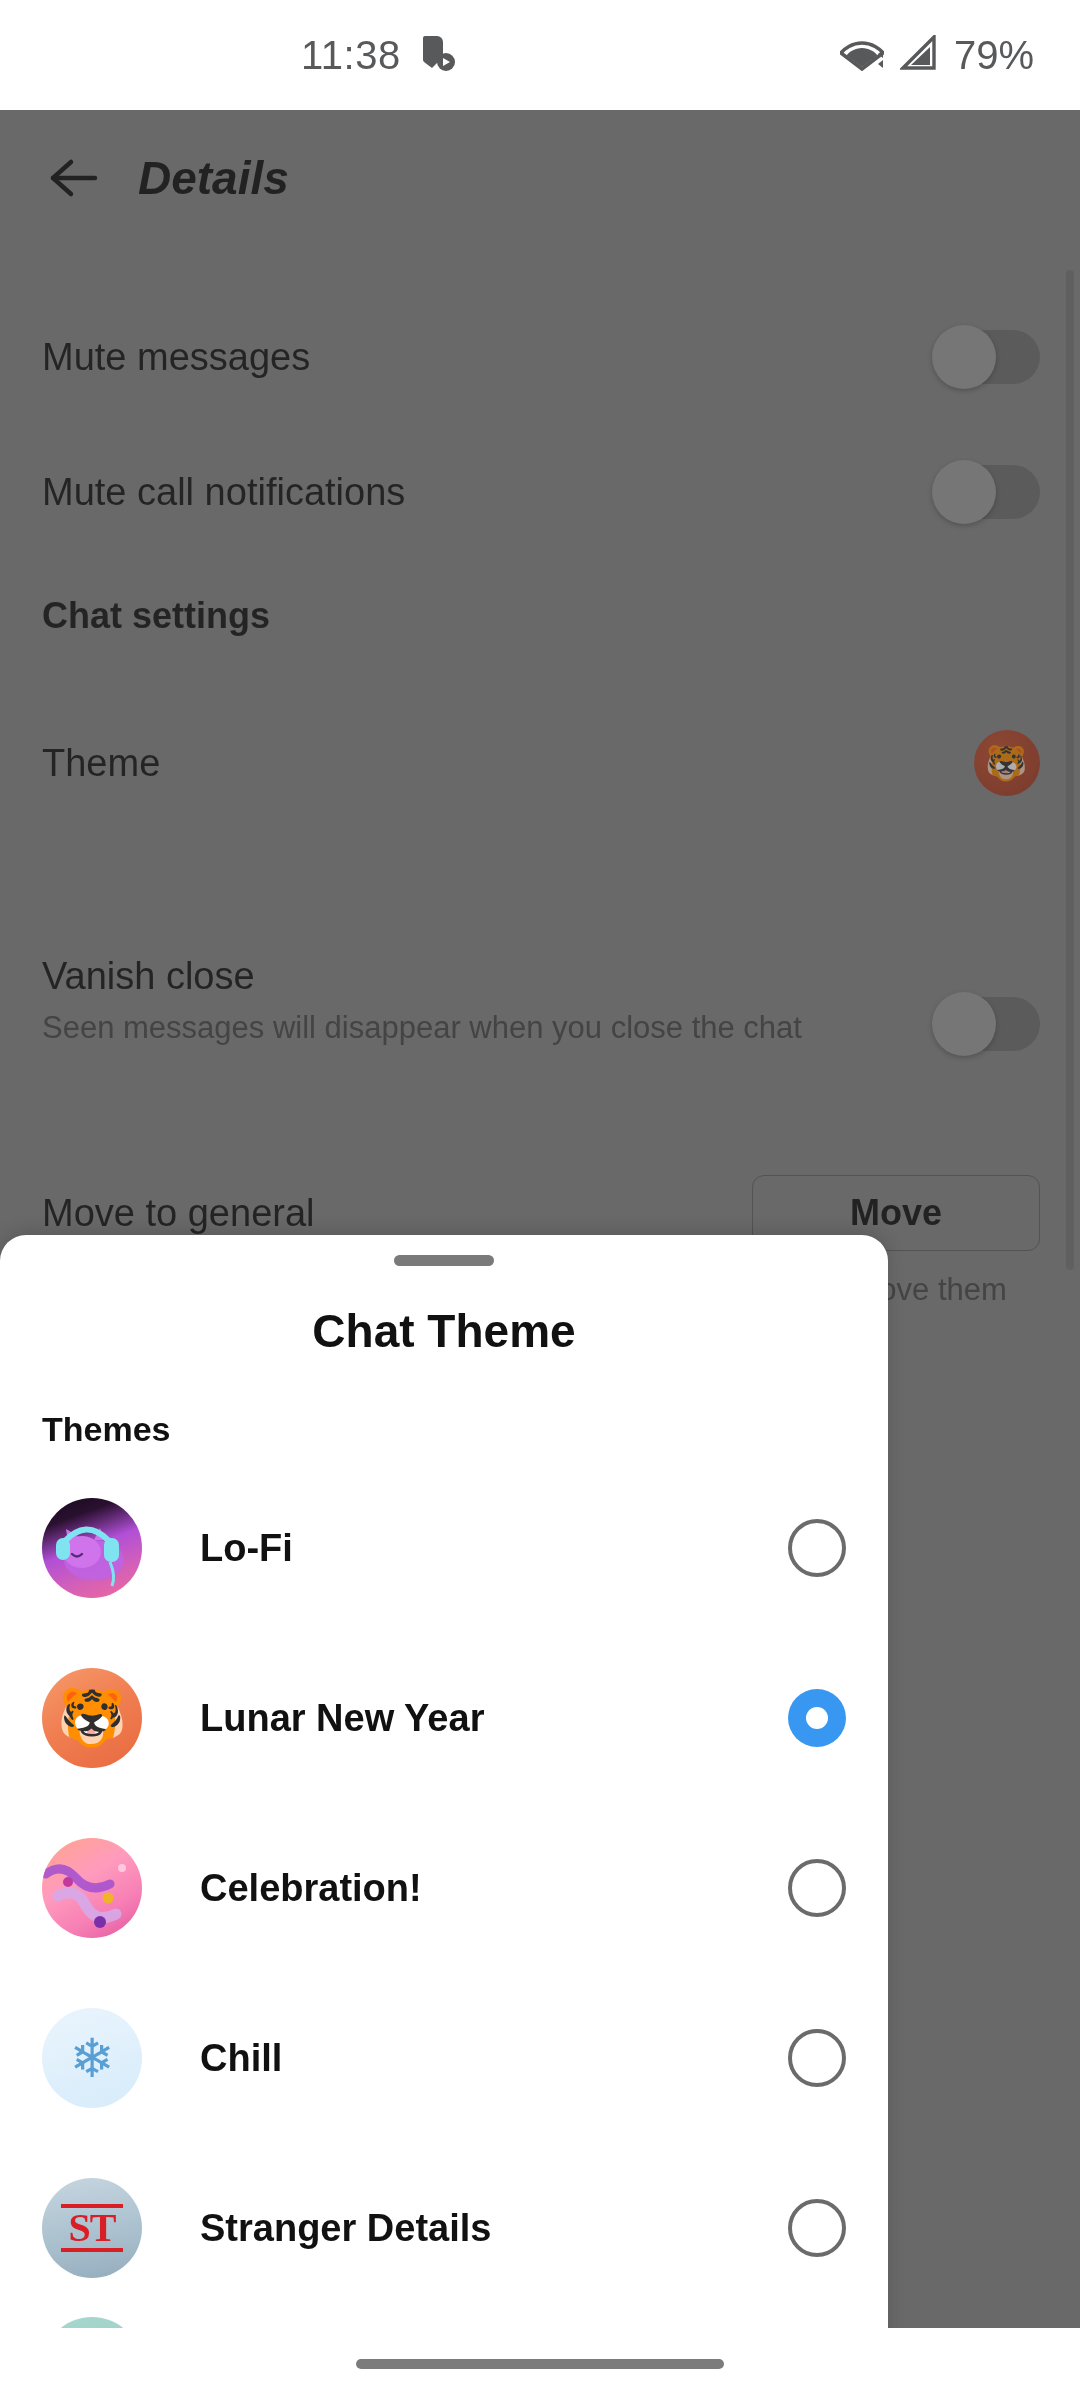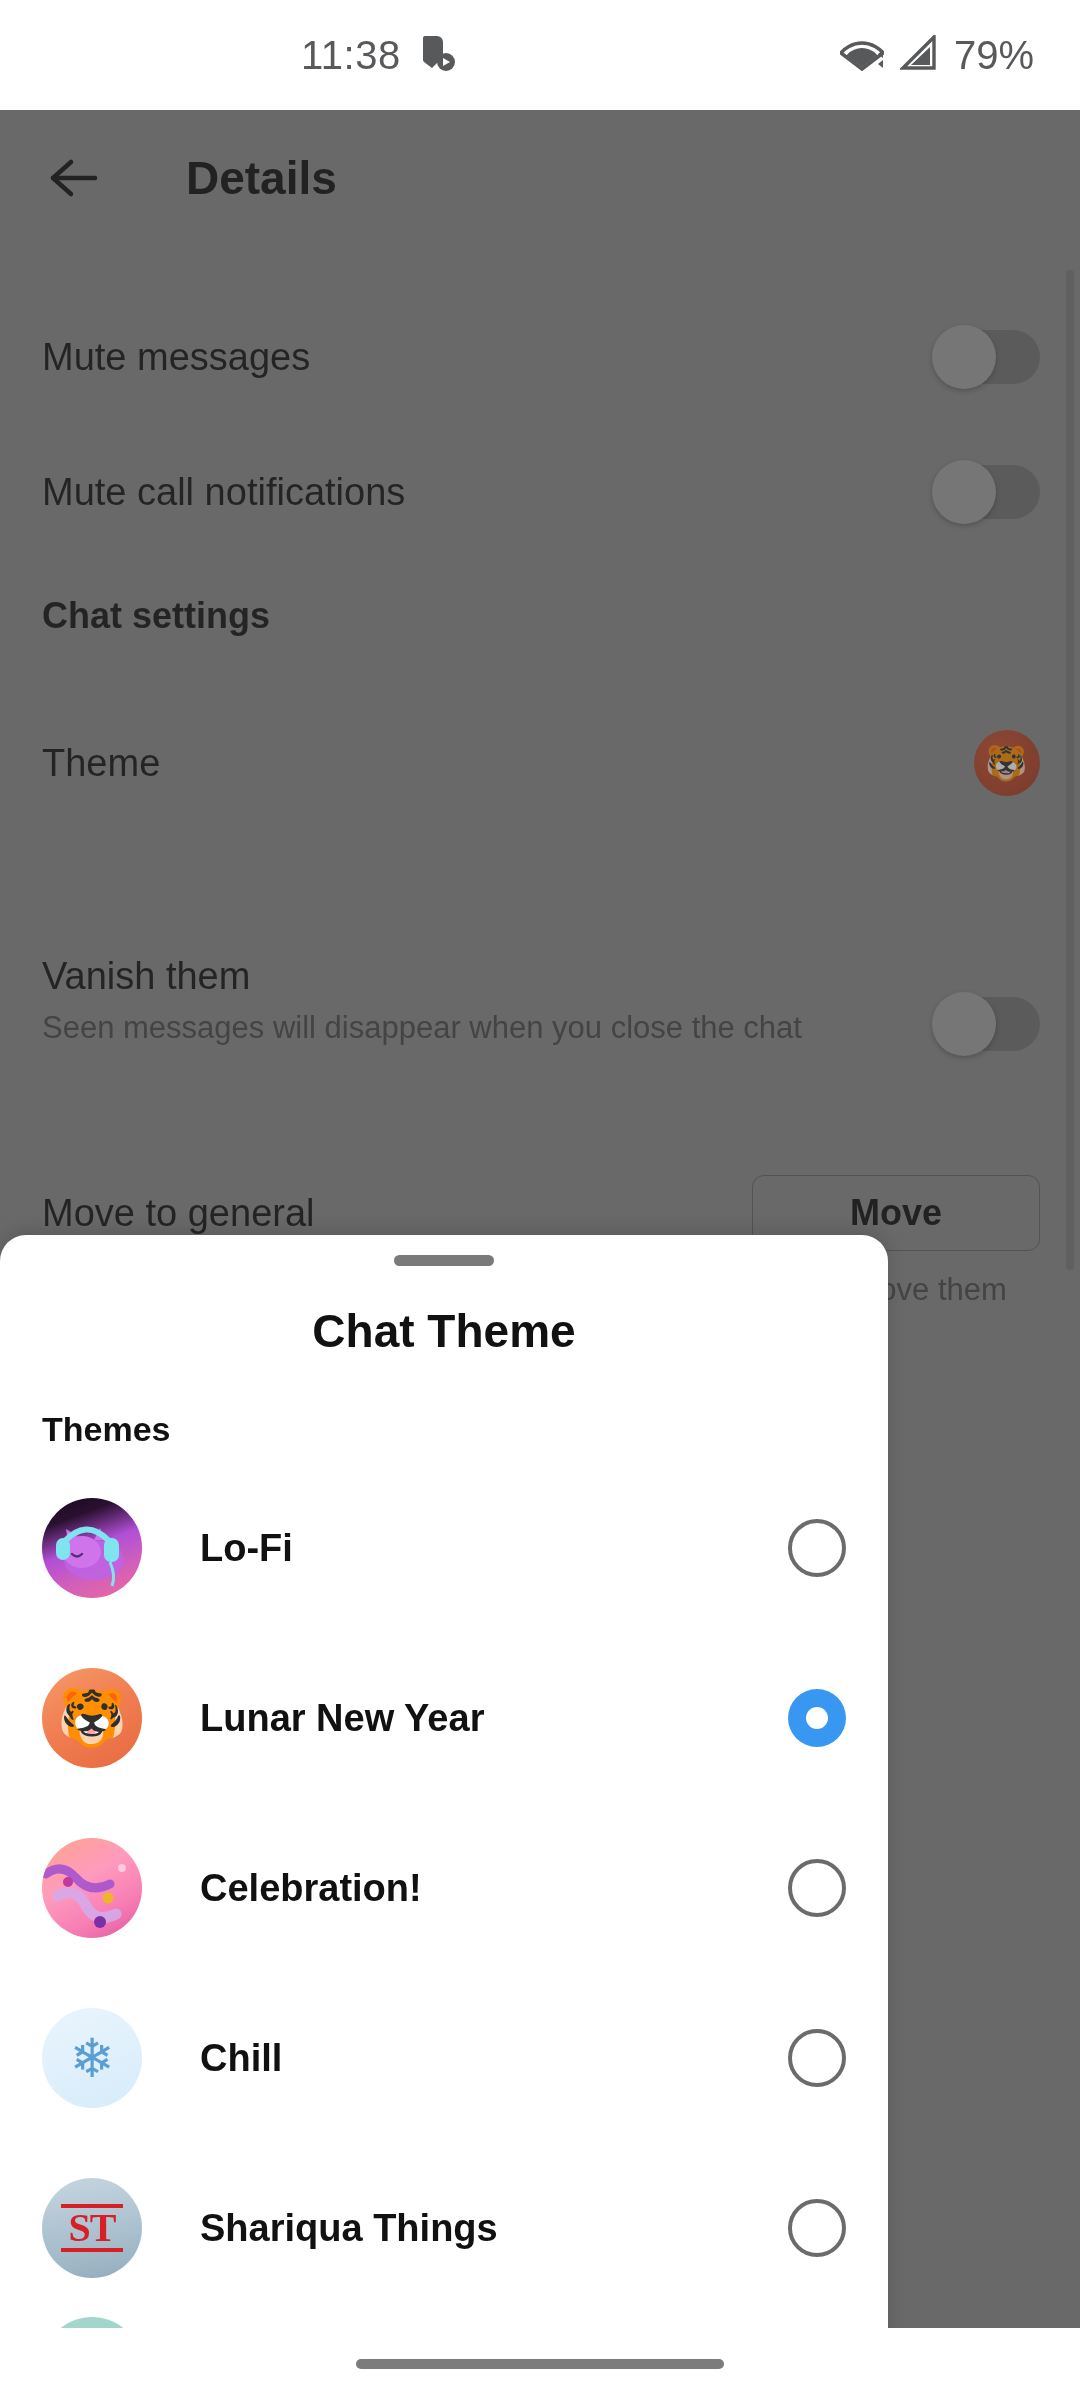--- a/index.html
+++ b/index.html
@@ -35,21 +35,21 @@
     position:absolute; right:6px; top:160px; width:8px; height:1000px;
     background:rgba(0,0,0,0.10); border-radius:4px;
   }
 
   #details-header{
     position:absolute; top:0; left:0; width:100%; height:135px;
     display:flex; align-items:center; padding-left:42px;
   }
   #back-arrow{ width:66px; height:66px; display:flex; align-items:center; justify-content:center; }
   #details-title{
-    font-size:46px; font-weight:bold; color:#111; margin-left:78px;
+    font-size:46px; font-weight:bold; color:#111; margin-left:30px;font-style:italic;
   }
 
   .drow{
     position:absolute; left:42px; right:40px;
     display:flex; align-items:center; justify-content:space-between;
   }
   .drow-label{ font-size:38px; color:#141414; }
   .drow-label.bold{ font-weight:bold; font-size:36px; }
   .drow-sub{ font-size:31px; color:#4a4a4a; line-height:1.28; margin-top:10px; max-width:800px; }
 
@@ -236,21 +236,21 @@
     <span class="drow-label bold">Chat settings</span>
   </div>
 
   <div class="drow" style="top:620px;">
     <span class="drow-label">Theme</span>
     <span id="theme-avatar">🐯</span>
   </div>
 
   <div class="drow" style="top:845px; align-items:flex-start;">
     <span style="display:block;">
-      <span class="drow-label" style="display:block;">Vanish them</span>
+      <span class="drow-label" style="display:block;">Vanish close</span>
       <span class="drow-sub" style="display:block;text-align:right;">Seen messages will disappear when you close the chat</span>
     </span>
     <span class="toggle" style="margin-top:42px;">
         <span class="knob"></span>
       </span>
   </div>
 
   <div class="drow" style="top:1065px;">
     <span class="drow-label">Move to general</span>
     <span id="move-btn">Move</span>
@@ -315,21 +315,21 @@
         <span class="snowflake">❄</span>
       </span>
       <span class="theme-name">Chill</span>
       <span class="radio"></span>
     </div>
 
     <div class="theme-row">
       <span class="theme-avatar av-stranger">
         <span class="st-logo">ST</span>
       </span>
-      <span class="theme-name">Shariqua Things</span>
+      <span class="theme-name">Stranger Details</span>
       <span class="radio"></span>
     </div>
 
     <div id="partial-row">
       <span id="partial-circle" class="av-partial"></span>
     </div>
 
   </div>
 </div>
 

